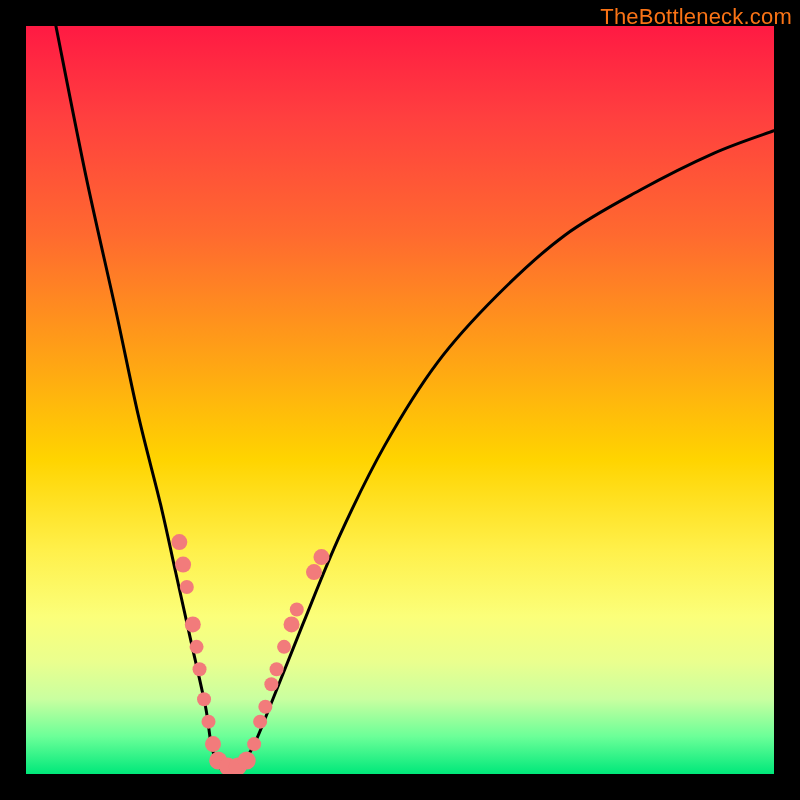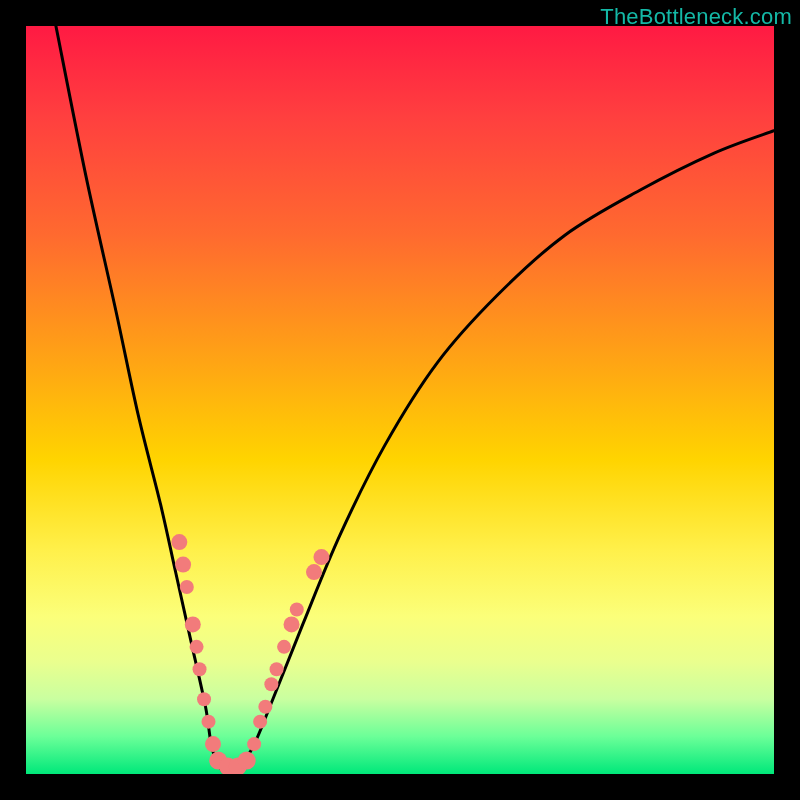--- a/index.html
+++ b/index.html
@@ -31,21 +31,21 @@
       #6bff98 95%,
       #00e87a 100%
     );
   }
   .watermark {
     position: absolute;
     top: 4px;
     right: 8px;
     font-size: 22px;
     font-weight: 500;
-    color: #14b8a6;
+    color: #f97316;
     letter-spacing: 0.2px;
   }
   svg.curve {
     position: absolute;
     left: 0;
     top: 0;
     width: 748px;
     height: 748px;
   }
 </style>

